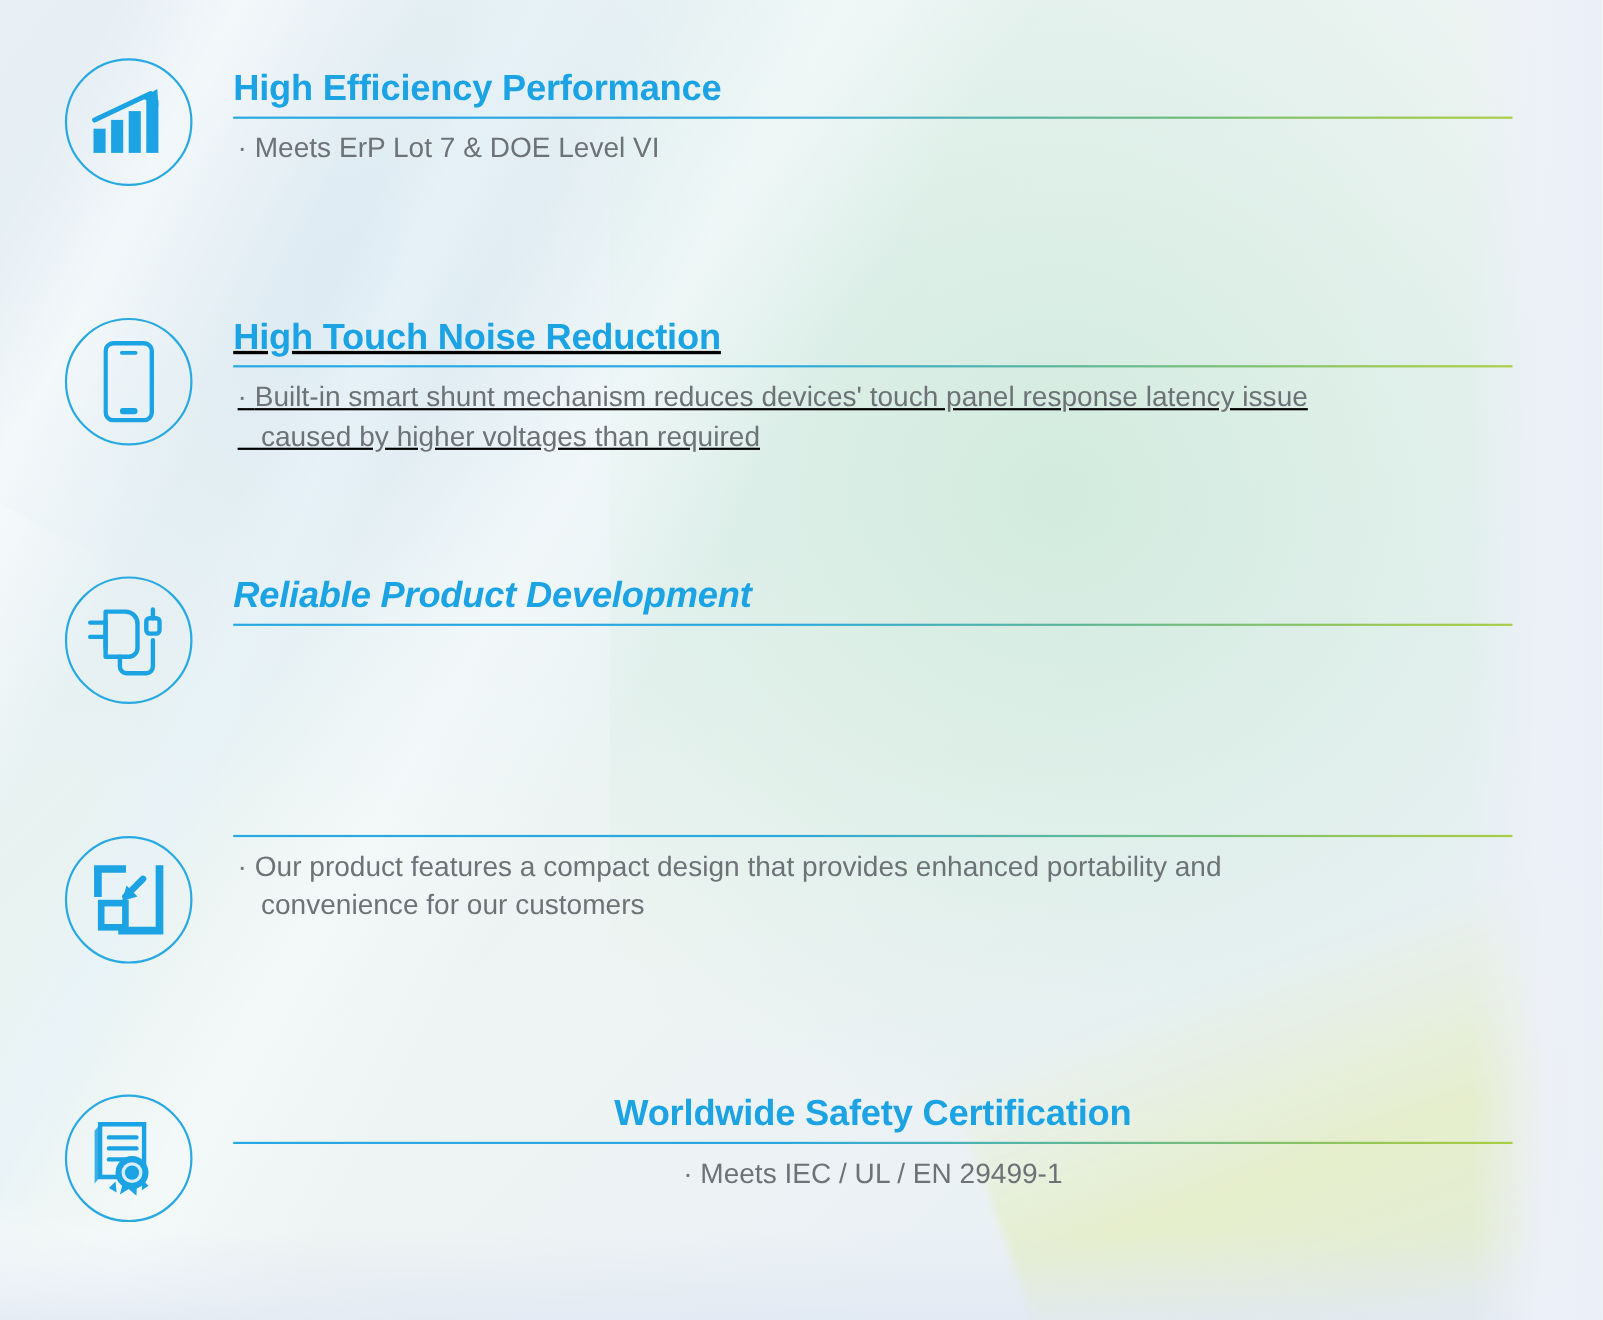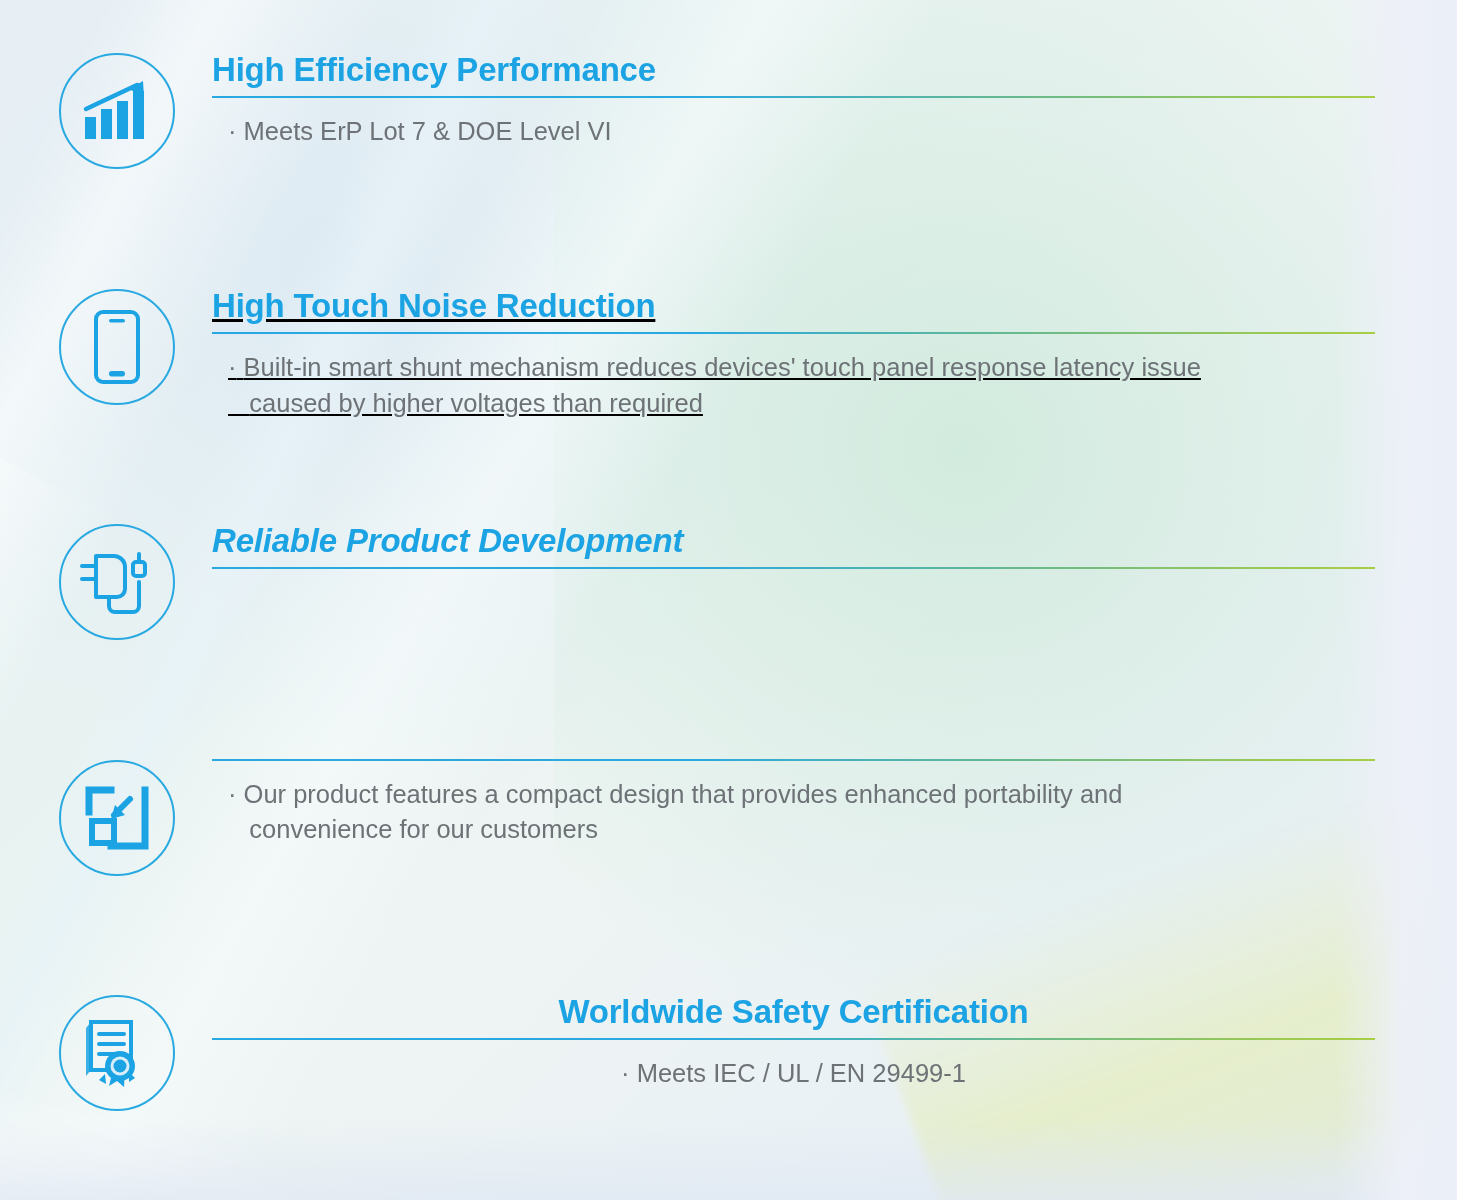--- a/index.html
+++ b/index.html
@@ -144,21 +144,21 @@
     letter-spacing: -0.2px;
     white-space: nowrap;
     margin: 0 0 8px 0;
   }
   .feature-rule {
     height: 2px;
     background: linear-gradient(to right, #29a9e1 0%, #2aa9e0 42%, #6dbb86 72%, #9dc950 92%, #a8ce46 100%);
     margin-bottom: 10px;
   }
   .feature-lines {
-    margin: 16px;
+    margin: 4px;
     padding: 0;
     list-style: none;
   }
   .feature-lines li {
     color: #6d7276;
     font-size: 25.5px;
     line-height: 1.39;
     white-space: pre-wrap;
   }
   .bullet {
@@ -193,21 +193,21 @@
               <rect x="36" y="22" width="11" height="38"></rect>
               <rect x="52" y="12" width="11" height="48"></rect>
             </g>
             <g stroke="#1ba3e3" stroke-width="4.5" fill="none" stroke-linecap="round">
               <line x1="5" y1="30" x2="56" y2="6"></line>
             </g>
             <polygon points="62,2 63,18 48,10" fill="#1ba3e3"></polygon>
           </svg>
         </div>
       </div>
-      <div class="feature-body" style="top:52px; width:1163px;">
+      <div class="feature-body" style="top:62px; width:1163px;">
         <h2 class="feature-title">High Efficiency Performance</h2>
         <div class="feature-rule"></div>
         <ul class="feature-lines">
           <li><span class="bullet">·</span> <span>Meets ErP Lot 7 &amp; DOE Level VI</span></li>
         </ul>
       </div>
     </div>
 
     <div class="feature">
       <div class="icon-wrap" style="left:58px; top:288px;">

